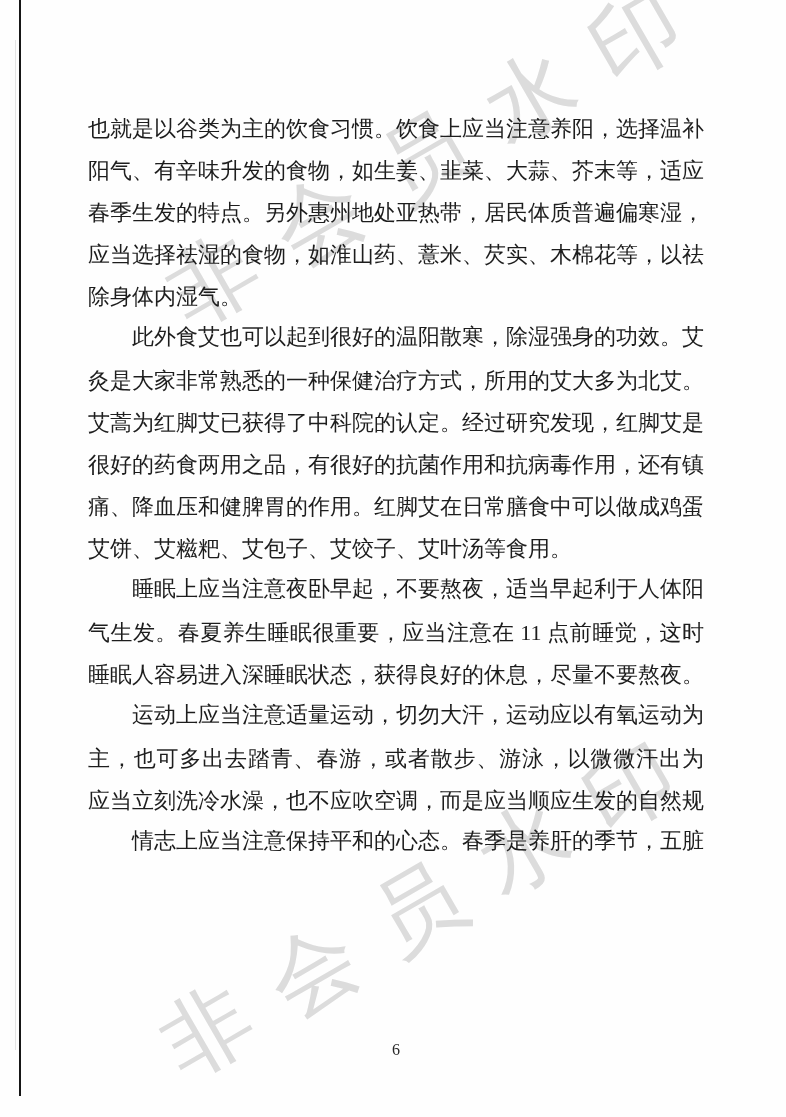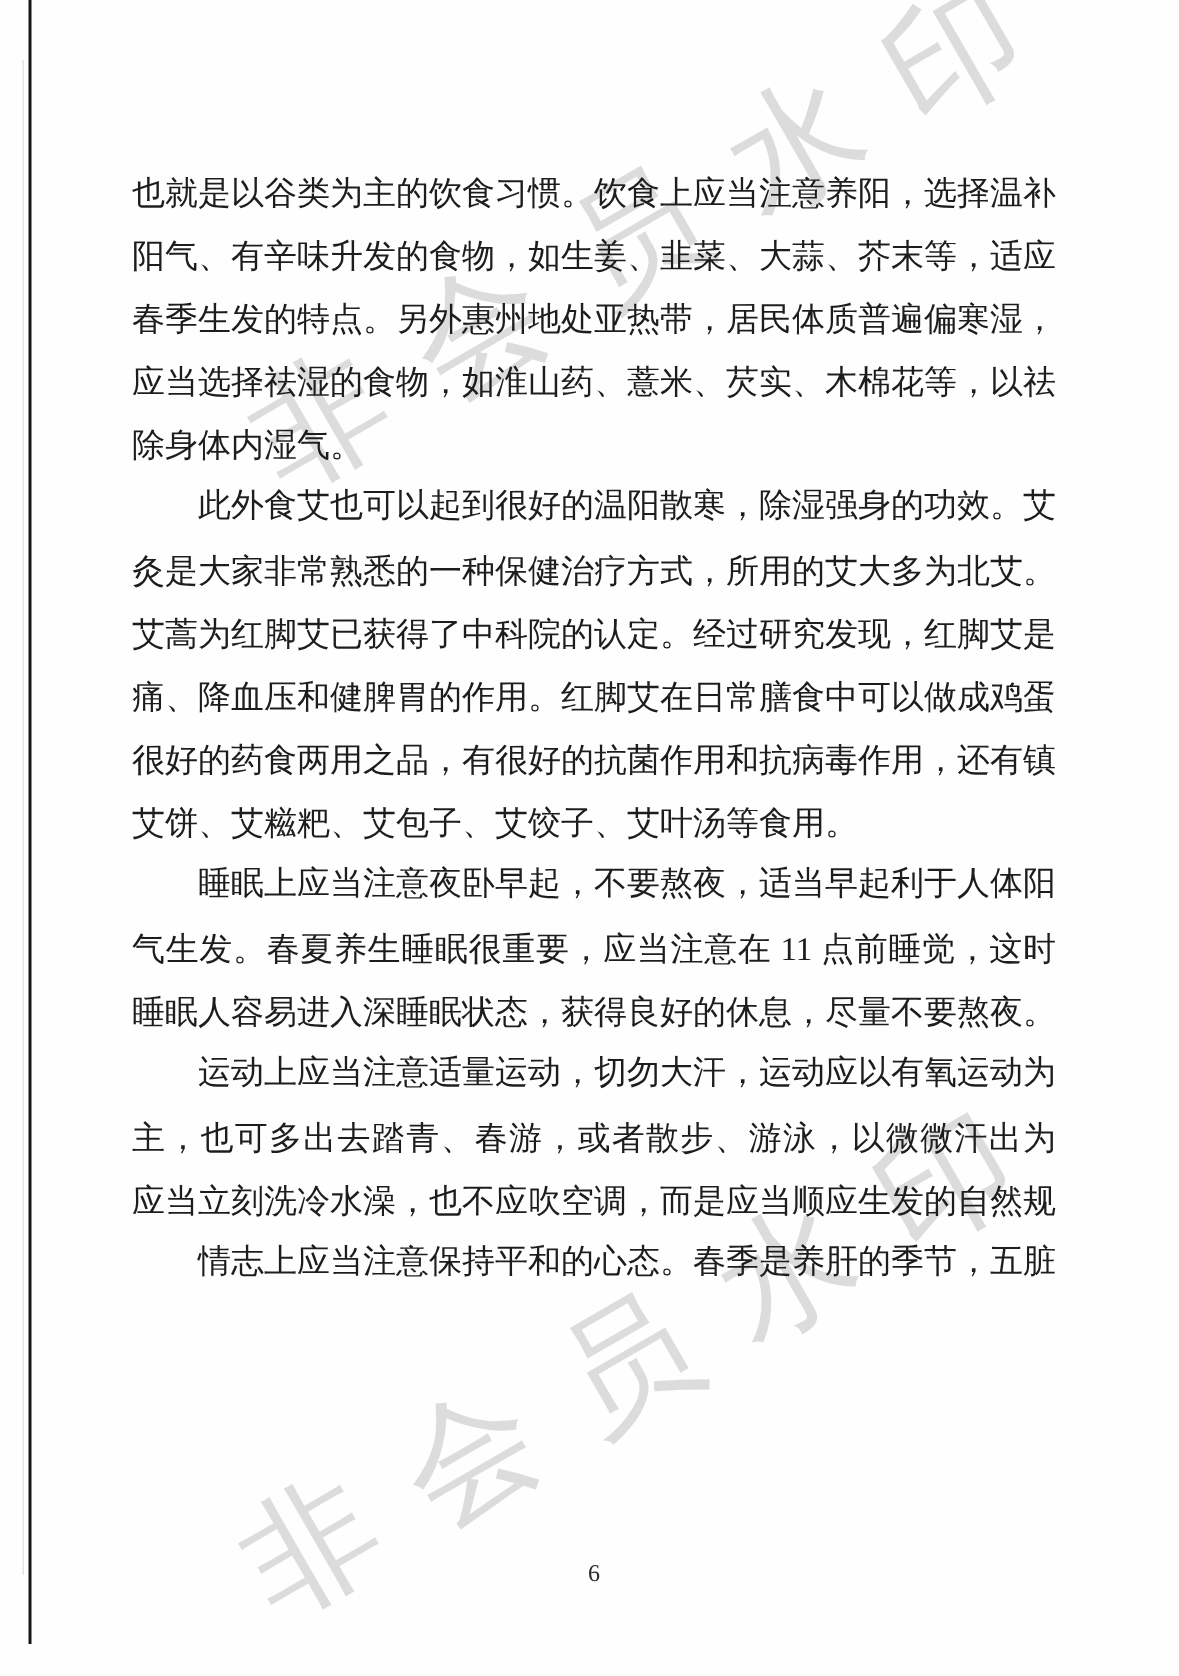--- a/index.html
+++ b/index.html
@@ -96,22 +96,22 @@
   <div class="text-block" id="text-block">
 
   <div class="line">也就是以谷类为主的饮食习惯。饮食上应当注意养阳，选择温补</div>
       <div class="line">阳气、有辛味升发的食物，如生姜、韭菜、大蒜、芥末等，适应</div>
       <div class="line">春季生发的特点。另外惠州地处亚热带，居民体质普遍偏寒湿，</div>
       <div class="line">应当选择祛湿的食物，如淮山药、薏米、芡实、木棉花等，以祛</div>
       <div class="line para-last">除身体内湿气。</div>
       <div class="line indent">此外食艾也可以起到很好的温阳散寒，除湿强身的功效。艾</div>
       <div class="line">灸是大家非常熟悉的一种保健治疗方式，所用的艾大多为北艾。</div>
       <div class="line">艾蒿为红脚艾已获得了中科院的认定。经过研究发现，红脚艾是</div>
+      <div class="line">很好的药食两用之品，有很好的抗菌作用和抗病毒作用，还有镇</div>
       <div class="line">痛、降血压和健脾胃的作用。红脚艾在日常膳食中可以做成鸡蛋</div>
-      <div class="line">很好的药食两用之品，有很好的抗菌作用和抗病毒作用，还有镇</div>
       <div class="line para-last">艾饼、艾糍粑、艾包子、艾饺子、艾叶汤等食用。</div>
       <div class="line indent">睡眠上应当注意夜卧早起，不要熬夜，适当早起利于人体阳</div>
       <div class="line">气生发。春夏养生睡眠很重要，应当注意在 11 点前睡觉，这时候</div>
       <div class="line para-last">睡眠人容易进入深睡眠状态，获得良好的休息，尽量不要熬夜。</div>
       <div class="line indent">运动上应当注意适量运动，切勿大汗，运动应以有氧运动为</div>
       <div class="line">主，也可多出去踏青、春游，或者散步、游泳，以微微汗出为佳，</div>
       <div class="line">应当立刻洗冷水澡，也不应吹空调，而是应当顺应生发的自然规</div>
       <div class="line indent">情志上应当注意保持平和的心态。春季是养肝的季节，五脏</div>
     </div>
 

